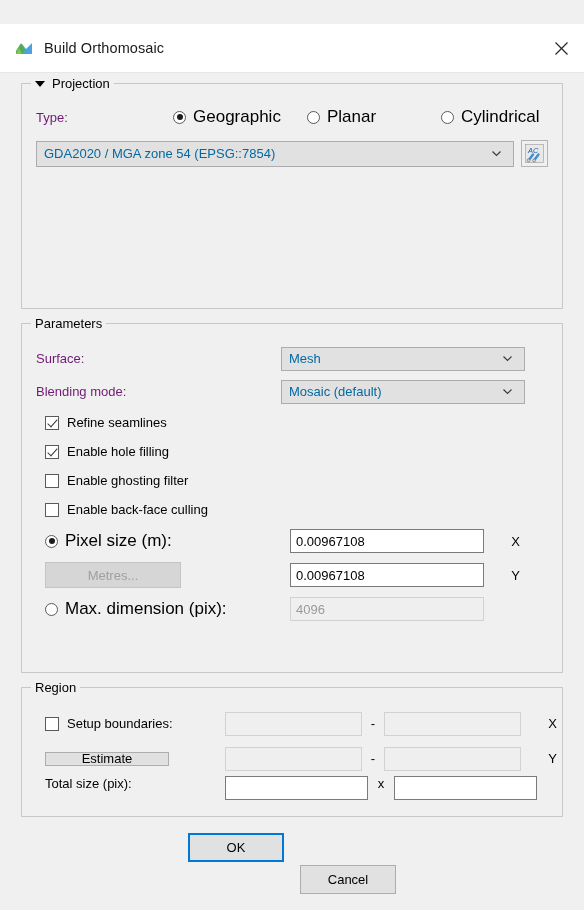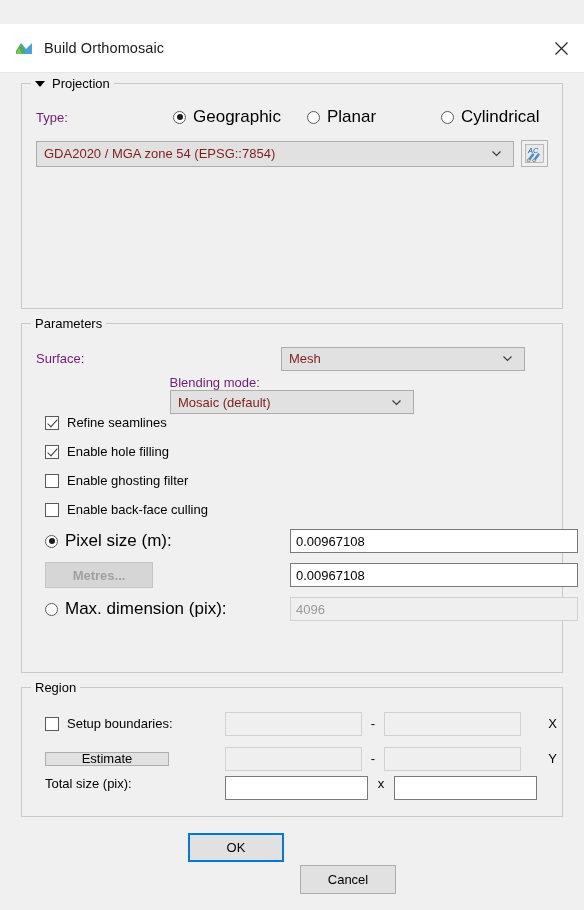--- a/index.html
+++ b/index.html
@@ -165,21 +165,21 @@
   
   .combo {
     border: 1px solid #acacac;
     background: #e1e1e1;
     height: 24px;
     display: flex;
     align-items: center;
     padding: 0 4px 0 7px;
     box-sizing: border-box;
     font-size: 13px;
-    color: #7f1d1d;
+    color: #0369a1;
     cursor: default;
     position: relative;
   }
   .combo .val { flex: 1 1 auto; white-space: nowrap; overflow: hidden; }
   .chev {
     width: 13px; height: 13px;
     flex: 0 0 auto;
     margin-right: 6px;
   }
   .chev svg { display: block; }
@@ -234,21 +234,21 @@
     border: 2px solid #0078d7;
     background: #e1e1e1;
   }
 
   
   .p-label { width: 245px; flex: 0 0 auto; }
   .p-combo { width: 244px; flex: 0 0 auto; }
 
   .opt-row { display: flex; align-items: center; height: 36px; }
   .opt-left { width: 245px; flex: 0 0 auto; display: flex; align-items: center; }
-  .field-xy { width: 288px; flex: 0 0 auto; }
+  .field-xy { width: 194px; flex: 0 0 auto; }
   .xy-tag { width: 26px; text-align: right; padding-left: 10px; font-size: 13px; flex: 0 0 auto; }
 
   
   .reg-row { display: flex; align-items: center; height: 35px; }
   .reg-left { width: 180px; flex: 0 0 auto; display: flex; align-items: center; }
   .reg-field { width: 137px; flex: 0 0 auto; }
   .dash { width: 22px; text-align: center; font-size: 13px; flex: 0 0 auto; }
 
   .total-row { display: flex; align-items: flex-start; height: 34px; }
   .total-label { width: 180px; flex: 0 0 auto; font-size: 13px; }
@@ -346,21 +346,21 @@
       <div class="combo p-combo">
         <span class="val">Mesh</span>
         <span class="chev">
           <svg width="13" height="13" viewBox="0 0 13 13">
             <polyline points="2.5,4.5 6.5,8.5 10.5,4.5" fill="none" stroke="#3c3c3c" stroke-width="1.2"></polyline>
           </svg>
         </span>
       </div>
     </div>
 
-    <div class="row" style="height:33px;flex-direction:column;">
+    <div class="row" style="height:33px;">
       <div class="lbl p-label">Blending mode:</div>
       <div class="combo p-combo">
         <span class="val">Mosaic (default)</span>
         <span class="chev">
           <svg width="13" height="13" viewBox="0 0 13 13">
             <polyline points="2.5,4.5 6.5,8.5 10.5,4.5" fill="none" stroke="#3c3c3c" stroke-width="1.2"></polyline>
           </svg>
         </span>
       </div>
     </div>
@@ -399,21 +399,21 @@
           <span class="radio-mark checked"></span>
           <span>Pixel size (m):</span>
         </div>
       </div>
       <input class="txt field-xy" type="text" value="0.00967108" style="">
       <div class="xy-tag">X</div>
     </div>
 
     <div class="opt-row" style="height:34px;">
       <div class="opt-left" style="padding-left:9px;">
-        <div class="btn disabled" id="metres-button" style="width:108px;height:26px;font-weight:bold;">Metres...</div>
+        <div class="btn disabled" id="metres-button" style="width:136px;height:26px;">Metres...</div>
       </div>
       <input class="txt field-xy" type="text" value="0.00967108" style="">
       <div class="xy-tag">Y</div>
     </div>
 
     <div class="opt-row" style="height:34px;">
       <div class="opt-left" style="padding-left:9px;">
         <div class="radio">
           <span class="radio-mark"></span>
           <span>Max. dimension (pix):</span>

